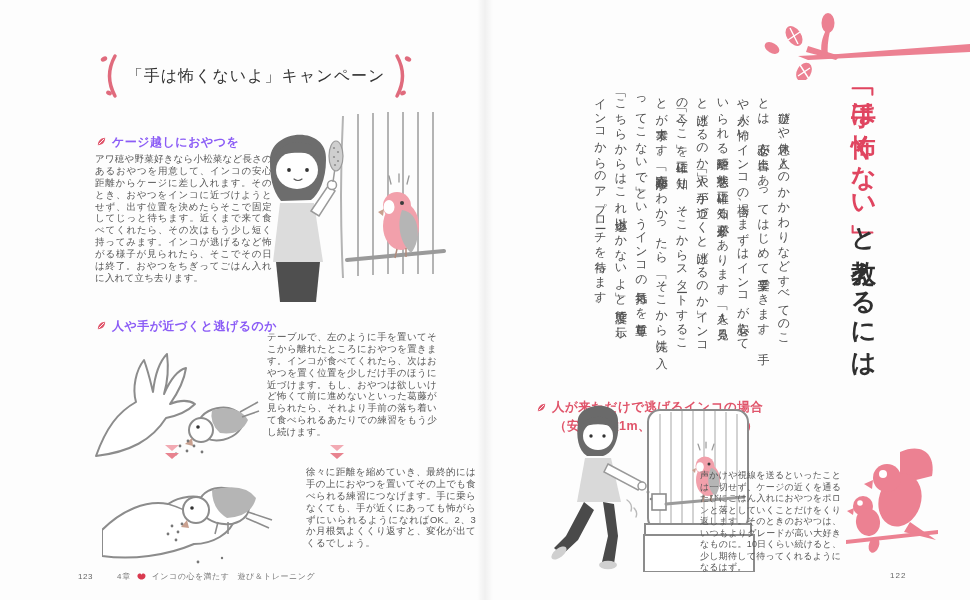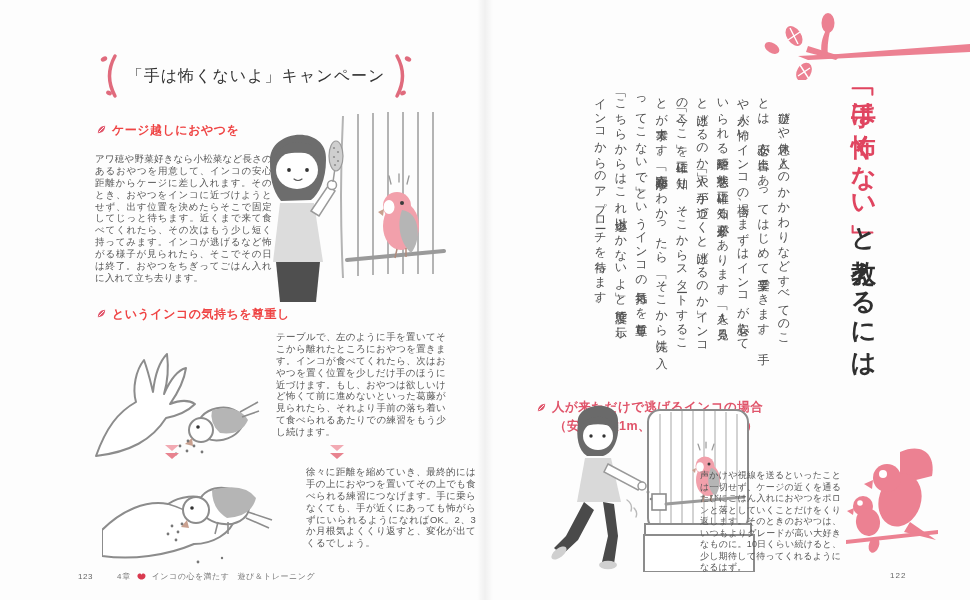--- a/index.html
+++ b/index.html
@@ -11,29 +11,29 @@
   .book{position:relative;width:970px;height:600px;background:#fdfdfd;}
   .spine{position:absolute;left:477px;top:0;width:16px;height:600px;
     background:linear-gradient(90deg,rgba(0,0,0,0) 0%,rgba(0,0,0,0.05) 50%,rgba(0,0,0,0) 100%);}
 
   
   .lp-title-row{position:absolute;left:98px;top:52px;width:316px;height:48px;
     display:flex;align-items:center;justify-content:space-between;}
   .lp-title{font-size:16px;font-weight:400;color:#333;letter-spacing:1px;white-space:nowrap;}
   .bracket svg{display:block;}
 
-  .sec-head{position:absolute;color:#ef4444;font-weight:700;font-size:12px;line-height:1.45;letter-spacing:0.5px;}
+  .sec-head{position:absolute;color:#8b5cf6;font-weight:700;font-size:12px;line-height:1.45;letter-spacing:0.5px;margin-top:12px;}
   .sec-head .leaf{position:absolute;left:-16px;top:1px;}
   .sec1-head{left:112px;top:122px;width:170px;}
   .sec2-head{left:112px;top:306px;width:220px;}
 
   .body-txt{position:absolute;font-size:9.5px;line-height:1.25;color:#565656;
     text-align:justify;letter-spacing:0.2px;}
   .p1{left:95px;top:153px;width:177px;}
-  .p2{left:276px;top:331px;width:170px;}
+  .p2{left:267px;top:331px;width:170px;}
   .p3{left:279px;top:466px;width:170px;margin-left:27px;}
 
   .illo{position:absolute;}
   .illo1{left:250px;top:110px;}
   .illo2{left:92px;top:326px;}
   .illo3{left:102px;top:458px;}
   .illo4{left:548px;top:396px;}
 
   .arrow-pair{position:absolute;width:14px;}
   .arrow-pair .tri{width:0;height:0;border-left:7px solid transparent;border-right:7px solid transparent;margin:0 auto;}
@@ -160,21 +160,21 @@
       </svg>
     </div>
 
     <div class="sec-head sec2-head">
       <span class="leaf">
         <svg width="11" height="11" viewBox="0 0 12 12">
           <path d="M2 10 C2 5 6 2 10 2 C10 7 7 10 2 10 Z" fill="#e0546a"></path>
           <path d="M3 9 L9 3" stroke="#fff" stroke-width="1"></path>
         </svg>
       </span>
-      <div>というインコの気持ちを尊重し</div>
+      <div>人や手が近づくと逃げるのか</div>
     </div>
 
     <div class="illo illo2">
       <svg width="168" height="135" viewBox="0 0 168 135">
         <path d="M4 130 C14 102 26 86 44 76 C40 62 44 44 52 34 C57 48 59 58 61 66 C63 48 67 36 75 28 C77 44 75 58 72 68 C79 52 86 44 94 42 C92 56 85 68 78 78 C88 74 97 74 103 78 C95 86 84 90 74 92 C60 114 38 126 4 130 Z" fill="#ffffff" stroke="#8c8c8c" stroke-width="2" stroke-linejoin="round"></path>
 
         <ellipse cx="128" cy="98" rx="23" ry="16" fill="#ffffff" stroke="#8c8c8c" stroke-width="2" transform="rotate(-12 128 98)"></ellipse>
         <circle cx="109" cy="104" r="12" fill="#ffffff" stroke="#8c8c8c" stroke-width="2"></circle>
         <path d="M120 84 q26 -6 36 10 q-7 16 -28 13 q-11 -10 -8 -23 Z" fill="#b5b5b5"></path>
         <g stroke="#8c8c8c" stroke-width="1.6">

